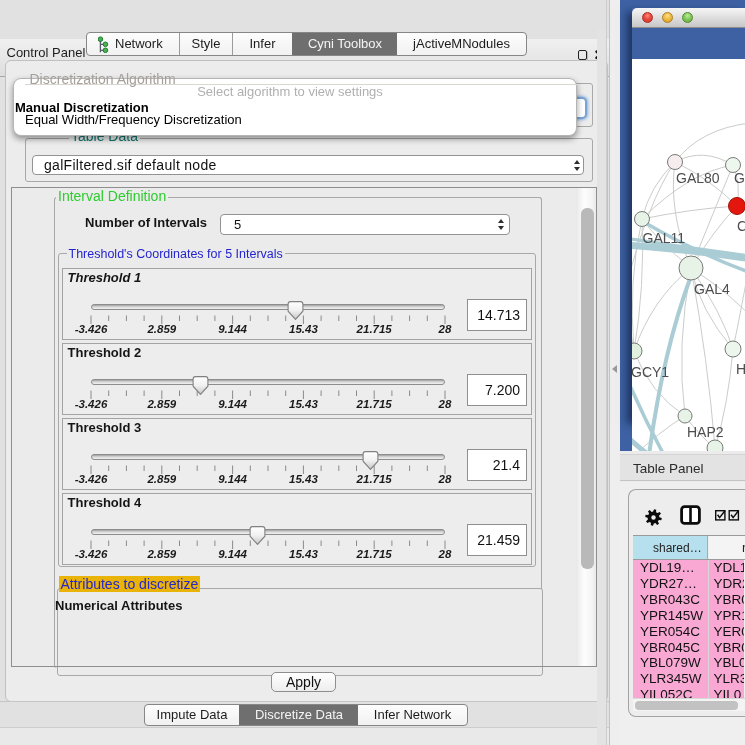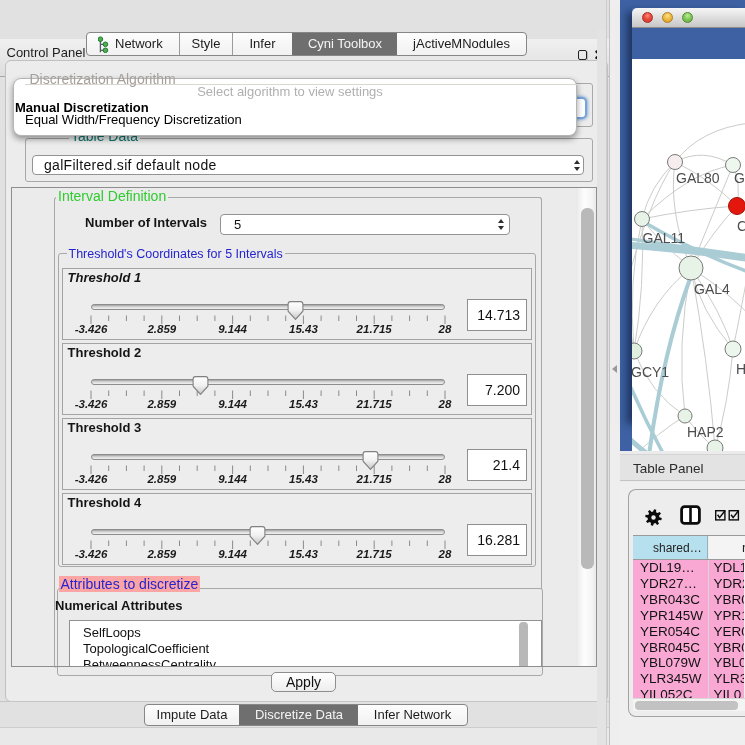--- a/index.html
+++ b/index.html
@@ -253,30 +253,24 @@
 <svg class="thumb" style="left:248.9px;top:526.0px;" width="17" height="19" viewBox="0 0 17 19">
  <defs>
         <linearGradient id="thg4" x1="0" y1="0" x2="0" y2="1">
    <stop offset="0" stop-color="#ffffff"></stop>
           <stop offset="0.5" stop-color="#f0f0f0"></stop>
           <stop offset="1" stop-color="#c6c6c6"></stop>
         </linearGradient>
       </defs>
  <path d="M3.5 0.6 H13.5 Q15.9 0.6 15.9 3 V10.2 L8.5 18.4 L1.1 10.2 V3 Q1.1 0.6 3.5 0.6 Z" fill="url(#thg4)" stroke="#808080" stroke-width="1.1"></path>
 </svg>
-<div class="vbox" style="top:524.0px;">16.281</div>
+<div class="vbox" style="top:524.0px;">21.459</div>
   <div class="gbox" style="left:57px; top:587.5px; width:485.5px; height:88px; background:#ebebeb;"></div>
-  <div class="gtitle" style="left:58.5px; top:576px; color:#2424d0; background:#fca5a5; padding:0 2px;">Attributes to discretize</div>
+  <div class="gtitle" style="left:58.5px; top:576px; color:#2424d0; background:#eab308; padding:0 2px;">Attributes to discretize</div>
   <div class="boldlab" style="left:55px; top:598px;">Numerical Attributes</div>
-  <div class="abs" style="left:69px; top:619.5px; width:473px; height:47px; background:#fff; border:1px solid #919191; overflow:hidden; font-size:13px; color:#111;">
-    <div style="padding-left:13px; height:16px; line-height:16px; margin-top:4.5px;">SelfLoops</div>
-    <div style="padding-left:13px; height:16px; line-height:16px;">TopologicalCoefficient</div>
-    <div style="padding-left:13px; height:16px; line-height:16px;">BetweennessCentrality</div>
-    <div style="position:absolute; left:449px; top:1px; width:8.5px; height:45px; background:#b8b8b8; border-radius:4px 4px 0 0;"></div>
-  </div>
 
   <div class="abs" style="left:576px; top:188px; width:20px; height:478px; background:linear-gradient(90deg,#e8e8e8,#fdfdfd 40%,#f4f4f4 80%,#e9e9e9);"></div>
   <div class="abs" style="left:581px; top:208px; width:12.5px; height:361px; background:#b9b9b9; border-radius:6px;"></div>
   <div class="abs" style="left:11px; top:666px; width:586px; height:1px; background:#8e8e8e;"></div>
   <div class="abs" style="left:596px; top:187px; width:1px; height:480px; background:#8e8e8e;"></div>
   <div id="popup">
     <div class="abs" style="left:11px; top:4.5px; width:552px; height:1px; background:#dad7d3;"></div>
     <div class="abs" style="left:-5px; top:4.5px; width:100%; text-align:center; font-size:13px; color:#b0b0b0;">Select algorithm to view settings</div>
     <div class="abs" style="left:1px; top:20.5px; font-size:13px; font-weight:bold; color:#000;">Manual Discretization</div>
     <div class="abs" style="left:11px; top:32.5px; font-size:13px; color:#000;">Equal Width/Frequency Discretization</div>

